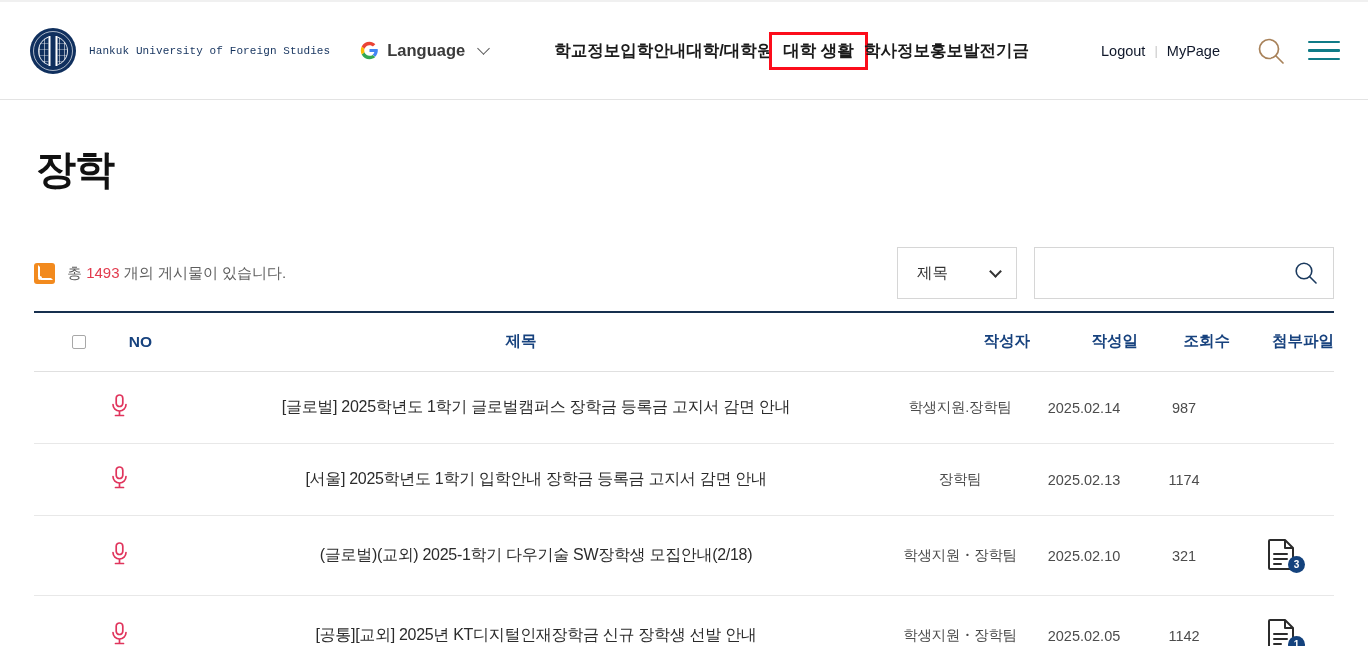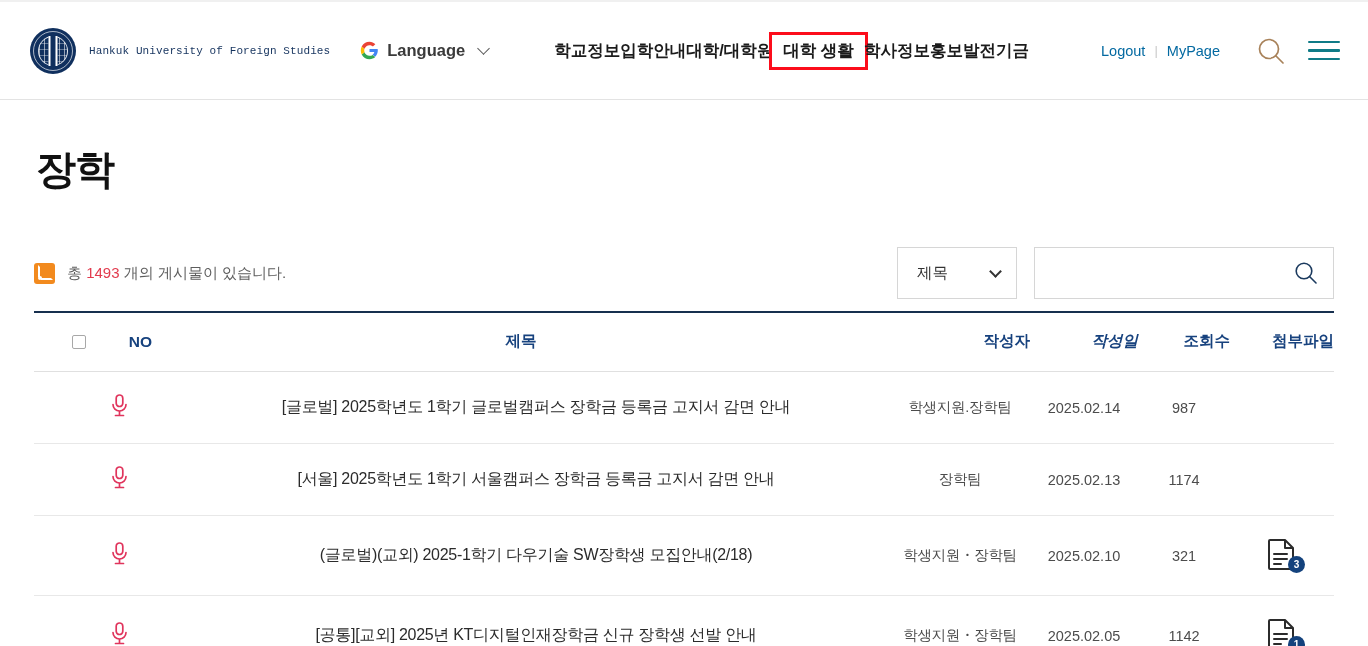--- a/index.html
+++ b/index.html
@@ -89,21 +89,21 @@
   .nav-item.highlight {
     border: 3px solid #fc0d1b;
     padding: 5px 11px;
     margin: 0 -4px;
   }
 
   .util {
     display: flex; align-items: center; margin-left: auto; gap: 0;
   }
   .util-link {
-    font-size: 14.5px; color: #0369a1; cursor: pointer; white-space: nowrap;
+    font-size: 14.5px; color: #0f172a; cursor: pointer; white-space: nowrap;
   }
   .util-sep { color: #c8c8c8; margin: 0 9px; font-size: 13px; }
 
   .icon-search-top {
     margin-left: 36px; width: 30px; height: 30px; cursor: pointer;
     display: flex; align-items: center; justify-content: center;
   }
   .hamburger {
     margin-left: 22px; width: 32px; cursor: pointer;
     display: flex; flex-direction: column; gap: 6px;
@@ -179,21 +179,21 @@
   }
   .board tbody td {
     border-bottom: 1px solid #e8e8e8;
     padding: 22px 0; text-align: center;
     font-size: 15px; color: #4c4c4c;
   }
   .col-check { width: 52px; }
   .col-no    { width: 66px; }
   .col-title { text-align: left !important; }
   .col-writer{ width: 140px; }
-  .col-date  { width: 108px; font-style: italic; }
+  .col-date  { width: 108px; }
   .col-views { width: 92px; }
   .col-file  { width: 104px; }
 
   .hcheck {
     width: 14px; height: 14px; border: 1px solid #a8a8a8;
     border-radius: 2px; display: inline-block; background: #fff; cursor: pointer;
     vertical-align: middle;
   }
 
   .cell-title { text-align: left; padding-left: 30px !important; }
@@ -356,21 +356,21 @@
           <span class="mic">
             <svg width="17" height="24" viewBox="0 0 17 24">
               <rect x="5.2" y="1" width="6.6" height="11.5" rx="3.3" fill="none" stroke="#e0345c" stroke-width="1.7"></rect>
               <path d="M2 10.5 A6.5 6.5 0 0 0 15 10.5" fill="none" stroke="#e0345c" stroke-width="1.7" stroke-linecap="round"></path>
               <line x1="8.5" y1="17" x2="8.5" y2="21" stroke="#e0345c" stroke-width="1.7"></line>
               <line x1="4.5" y1="21.5" x2="12.5" y2="21.5" stroke="#e0345c" stroke-width="1.7" stroke-linecap="round"></line>
             </svg>
           </span>
         </td>
         <td class="cell-title">
-          <span class="post-link">[서울] 2025학년도 1학기 서울캠퍼스 장학금 등록금 고지서 감면 안내</span>
+          <span class="post-link">[서울] 2025학년도 1학기 입학안내 장학금 등록금 고지서 감면 안내</span>
         </td>
         <td>
           <span class="writer">장학팀</span>
         </td>
         <td>
           <span class="date">2025.02.13</span>
         </td>
         <td>
           <span class="views">1174</span>
         </td>

